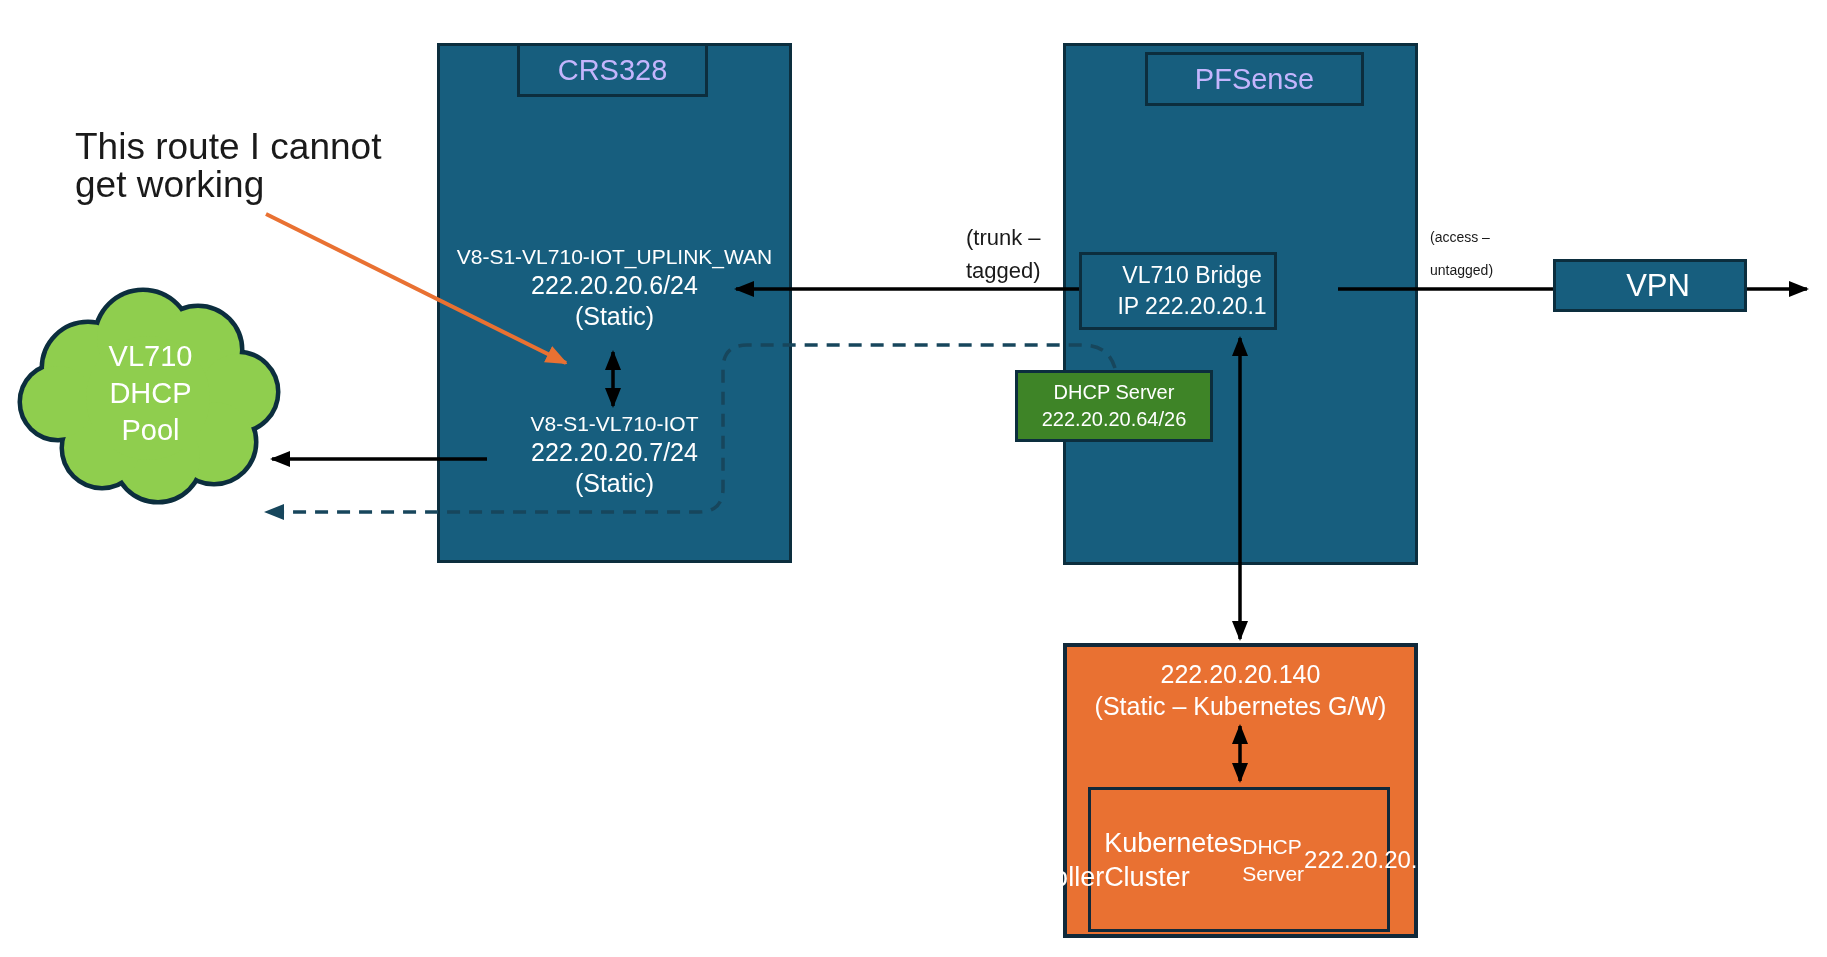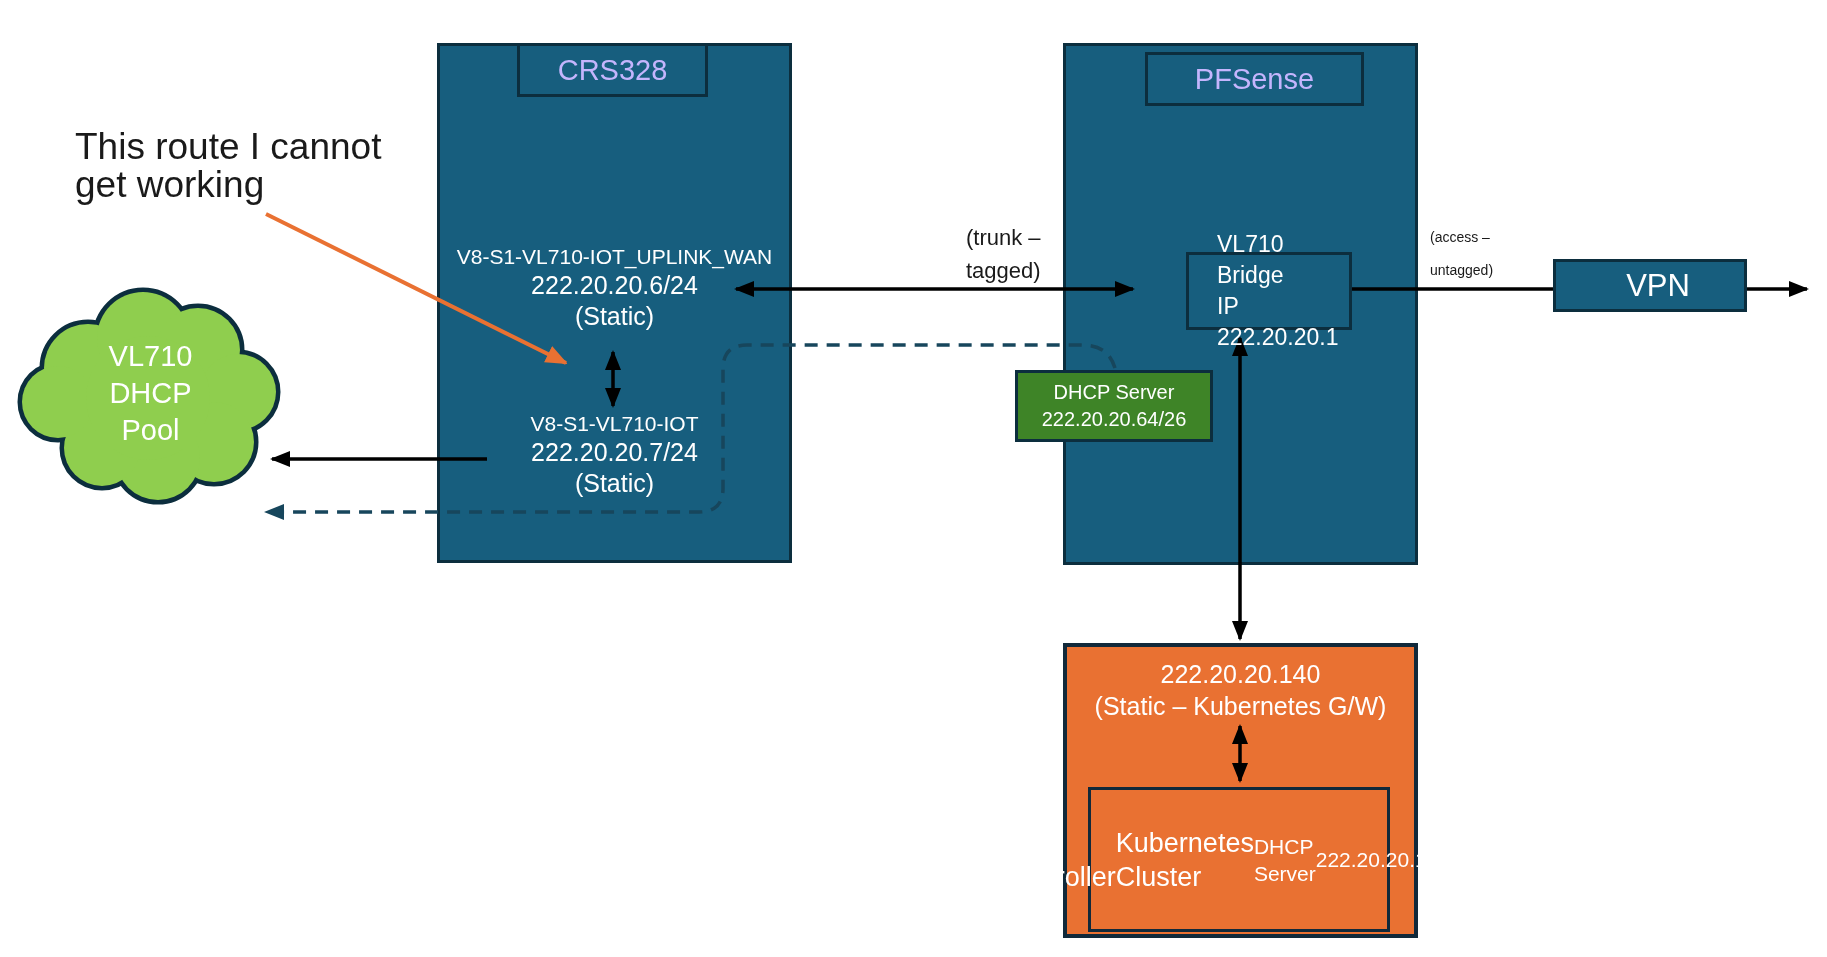--- a/index.html
+++ b/index.html
@@ -133,21 +133,21 @@
   <div class="abs lbl dark" style="left:966px;top:221px;font-size:22px;line-height:33px;">
     <div>(trunk –</div>
     <div>tagged)</div>
   </div>
 
   <div class="abs lbl dark" style="left:1430px;top:221px;font-size:14px;line-height:33px;">
     <div>(access –</div>
     <div>untagged)</div>
   </div>
 
-  <div class="abs smallbox bridge" style="left:1186px;top:252px;width:166px;height:78px;padding-left:28px;">
+  <div class="abs smallbox bridge" style="left:1079px;top:252px;width:198px;height:78px;padding-left:28px;">
     <div>VL710 Bridge</div>
     <div>IP 222.20.20.1</div>
   </div>
 
   <div class="abs smallbox dhcp" style="left:1015px;top:370px;width:198px;height:72px;">
     <div>DHCP Server</div>
     <div>222.20.20.64/26</div>
   </div>
 
   <div class="abs smallbox vpn" style="left:1553px;top:259px;width:194px;height:53px;padding-left:16px;">
@@ -163,16 +163,16 @@
 
   <div class="abs lbl white center" style="left:1073px;top:658px;width:335px;">
     <div style="font-size:25px;line-height:32px;">222.20.20.140</div>
     <div style="font-size:25px;line-height:32px;">(Static – Kubernetes G/W)</div>
   </div>
 
   <div class="abs nodebox" style="left:1088px;top:787px;width:302px;height:145px;">
     <div style="font-size:27px;line-height:34px;">Node Controller</div>
     <div style="font-size:27px;line-height:34px;">Kubernetes Cluster</div>
     <div style="font-size:21px;line-height:27px;">DHCP Server</div>
-    <div style="font-size:21px;line-height:27px;">222.20.20.144/26</div>
+    <div style="font-size:24px;line-height:27px;">222.20.20.144/26</div>
   </div>
 
 </div>
 
 </body></html>

